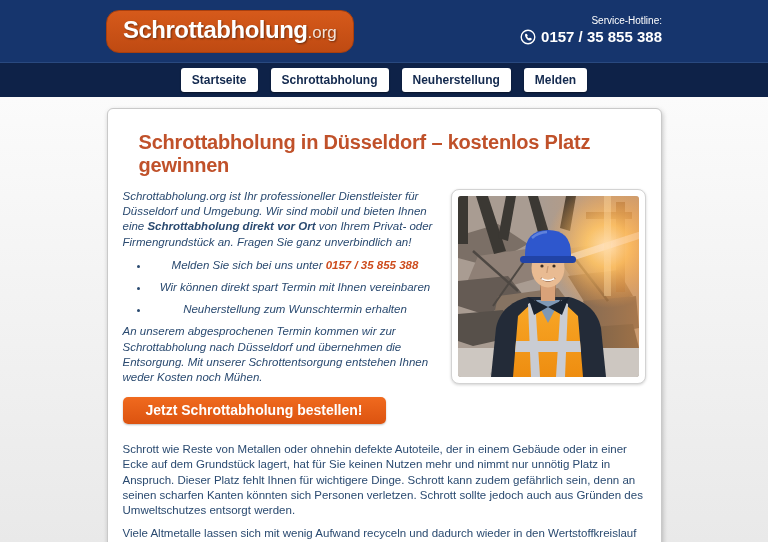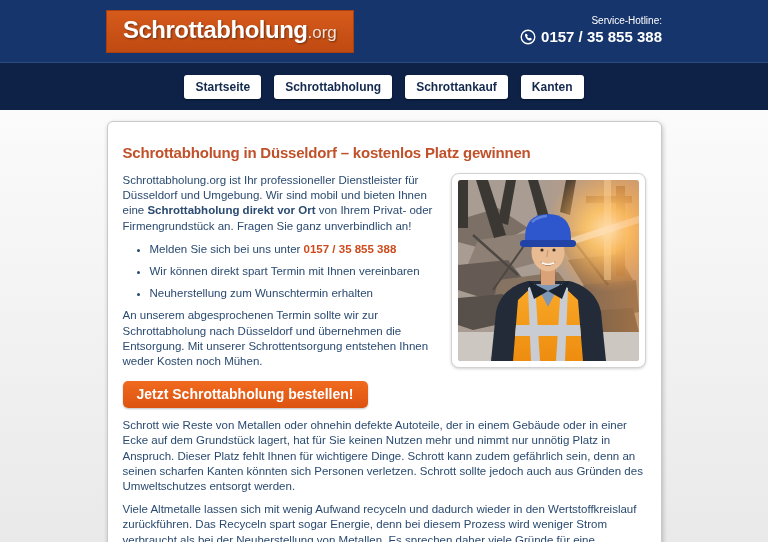--- a/index.html
+++ b/index.html
@@ -2,51 +2,51 @@
 <html><head>
 <meta charset="utf-8">
 <style>
   * { margin:0; padding:0; box-sizing:border-box; }
   html,body { width:768px; height:542px; overflow:hidden; }
   body { font-family:"Liberation Sans","DejaVu Sans",sans-serif; background:#e9e9e9; }
 
   
   .header { height:62px; background:#16356d; }
   .header-inner { width:556px; margin:0 auto; height:100%; display:flex; justify-content:space-between; align-items:center; }
-  .logo { display:inline-block; background:linear-gradient(#d65a1b,#bf4a12); border:1px solid #a93f0e; border-radius:0; padding:5px 16px 8px; cursor:pointer; text-shadow:1px 1px 2px rgba(0,0,0,.45); white-space:nowrap; }
+  .logo { display:inline-block; background:linear-gradient(#d65a1b,#bf4a12); border:1px solid #a93f0e; border-radius:13px; padding:5px 16px 8px; cursor:pointer; text-shadow:1px 1px 2px rgba(0,0,0,.45); white-space:nowrap; }
   .logo .brand { color:#fff; font-weight:bold; font-size:24px; letter-spacing:-0.5px; }
   .logo .tld { color:#f4e3d8; font-size:17px; }
   .hotline { text-align:right; color:#fff; line-height:1.25; }
   .hotline-label { font-size:10px; }
   .hotline-number-row { display:flex; align-items:center; justify-content:flex-end; gap:5px; font-size:15px; font-weight:bold; }
   .phone-icon svg { display:block; }
 
   
-  .nav { height:48px; background:#0e2248; border-top:1px solid #29497f; display:flex; justify-content:center; align-items:center; gap:13px; }
+  .nav { height:35px; background:#0e2248; border-top:1px solid #29497f; display:flex; justify-content:center; align-items:center; gap:13px; }
   .nav-btn { background:#fff; color:#13294e; font-weight:bold; font-size:12px; padding:5px 11px; border-radius:3px; border:none; cursor:pointer; box-shadow:0 1px 2px rgba(0,0,0,.45); font-family:inherit; }
 
   
   .page { background:linear-gradient(#fbfbfb,#e6e6e6); min-height:445px; padding-top:11px; }
   .card { width:555px; margin:0 auto; background:#fff; border:1px solid #c9c9c9; border-radius:6px; box-shadow:1px 2px 5px rgba(0,0,0,.22); padding:14px 15px 20px; min-height:500px; }
 
-  h1.page-title { font-size:15px; font-weight:bold; color:#c0512a; margin:8px 0 12px; letter-spacing:-0.2px; }
+  h1.page-title { font-size:20px; font-weight:bold; color:#c0512a; margin:8px 16px 12px; letter-spacing:-0.2px; }
 
-  .cols { display:flex; gap:4px; }
+  .cols { display:flex; gap:4px;font-style:italic; }
   .text-col { width:318px; flex:0 0 318px; }
   .photo-col { flex:1; display:flex; justify-content:flex-end; }
 
   p, li { font-size:11.5px; line-height:15.2px; color:#2a4a70; }
   p { margin:0 0 8px; }
   b { font-weight:bold; }
   .link-orange { color:#cd4b1c; font-weight:bold; }
 
-  ul.benefits { margin:3px 0 6px; padding-left:27px; }
+  ul.benefits { margin:3px 0 6px; padding-left:27px;text-align:center; }
   ul.benefits li { margin-bottom:7px; }
 
-  .cta { display:inline-block; background:linear-gradient(#f06a1e,#dc5310); color:#fff; font-weight:bold; font-size:14px; font-family:inherit; padding:5px 14px 6px; border:none; border-radius:5px; cursor:pointer; margin:4px 0 10px; box-shadow:0 1px 2px rgba(0,0,0,.25); }
+  .cta { display:inline-block; background:linear-gradient(#f06a1e,#dc5310); color:#fff; font-weight:bold; font-size:14px; font-family:inherit; padding:5px 23px 6px; border:none; border-radius:5px; cursor:pointer; margin:4px 0 18px; box-shadow:0 1px 2px rgba(0,0,0,.25); }
 
   
   .photo-frame { width:195px; height:195px; background:#fff; border:1px solid #d3d3d3; border-radius:8px; padding:6px; box-shadow:0 1px 3px rgba(0,0,0,.18); }
   .photo-inner { width:181px; height:181px; border-radius:3px; overflow:hidden; }
 </style>
 </head>
 <body>
 
 <div class="header">
   <div class="header-inner">
@@ -64,41 +64,41 @@
         </span>
         <span>0157 / 35 855 388</span>
       </div>
     </div>
   </div>
 </div>
 
 <div class="nav">
   <button class="nav-btn">Startseite</button>
   <button class="nav-btn">Schrottabholung</button>
-  <button class="nav-btn">Schrottankauf</button>
-  <button class="nav-btn">Kanten</button>
+  <button class="nav-btn">Neuherstellung</button>
+  <button class="nav-btn">Melden</button>
 </div>
 
 <div class="page">
   <div class="card">
 
     <h1 class="page-title">Schrottabholung in Düsseldorf – kostenlos Platz gewinnen</h1>
 
     <div class="cols">
       <div class="text-col">
         <p><span>Schrottabholung.org ist Ihr professioneller Dienstleister für Düsseldorf und Umgebung. Wir sind mobil und bieten Ihnen eine </span><b>Schrottabholung direkt vor Ort</b><span> von Ihrem Privat- oder Firmengrundstück an. Fragen Sie ganz unverbindlich an!</span></p>
 
 
         <ul class="benefits">
           <li><span>Melden Sie sich bei uns unter </span><span class="link-orange">0157 / 35 855 388</span></li>
           <li><span>Wir können direkt spart Termin mit Ihnen vereinbaren</span></li>
           <li><span>Neuherstellung zum Wunschtermin erhalten</span></li>
         </ul>
 
-        <p>An unserem abgesprochenen Termin sollte wir zur Schrottabholung nach Düsseldorf und übernehmen die Entsorgung. Mit unserer Schrottentsorgung entstehen Ihnen weder Kosten noch Mühen.</p>
+        <p>An unserem abgesprochenen Termin kommen wir zur Schrottabholung nach Düsseldorf und übernehmen die Entsorgung. Mit unserer Schrottentsorgung entstehen Ihnen weder Kosten noch Mühen.</p>
       </div>
 
       <div class="photo-col">
         <div class="photo-frame" title="Arbeiter mit blauem Schutzhelm und orangefarbener Warnweste vor einem Schrottplatz">
           <div class="photo-inner">
             <svg width="181" height="181" viewBox="0 0 181 181">
               <defs>
                 <radialGradient id="sun" cx="50%" cy="50%" r="50%">
                   <stop offset="0%" stop-color="#fff6d8" stop-opacity="1"></stop>
                   <stop offset="35%" stop-color="#ffd173" stop-opacity="0.9"></stop>

